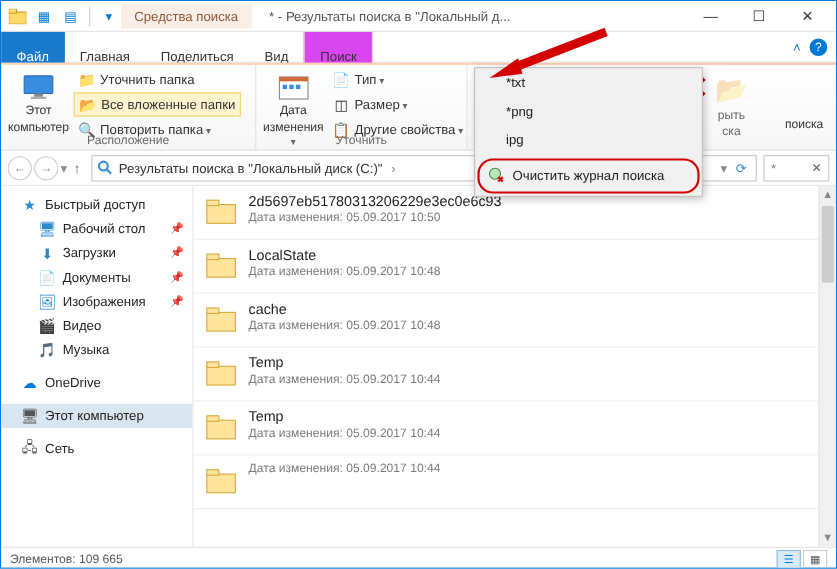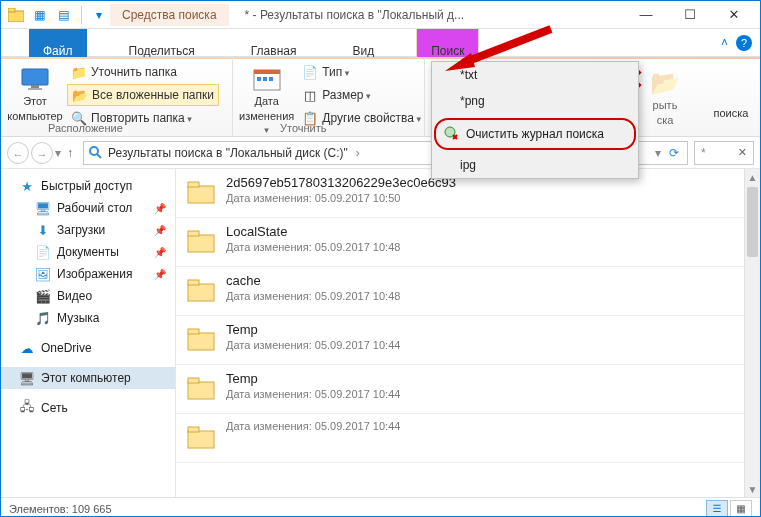--- a/index.html
+++ b/index.html
@@ -11,31 +11,31 @@
 .titlebar .qat-icon { width: 22px; height: 22px; display: flex; align-items: center; justify-content: center; color: #0078d7; }
 .titlebar .sep { width: 1px; height: 18px; background: #d0d0d0; margin: 0 4px; }
 .titlebar .context-tab { margin-left: auto; background: #fbeee6; padding: 4px 12px; font-size: 12px; color: #8a5a3b; }
 .titlebar .title-text { flex: 1; text-align: left; padding: 0 16px; color: #555; white-space: nowrap; overflow: hidden; text-overflow: ellipsis; }
 .titlebar .win-controls { display: flex; }
 .titlebar .win-btn { width: 44px; height: 28px; display: flex; align-items: center; justify-content: center; font-size: 13px; }
 .titlebar .win-btn.close { color: #333; }
 
 
 .menutabs { height: 28px; display: flex; align-items: stretch; border-bottom: 1px solid #e1e1e1; background: #fff; }
-.menutabs .tab { padding: 22px 14px; font-size: 12px; color: #333; display: flex; align-items: center; margin-left: 28px; }
+.menutabs .tab { padding: 22px 14px; font-size: 12px; color: #333; display: flex; align-items: center; }
 .menutabs .tab.file { background: #1979ca; color: #fff; }
 .menutabs .tab.search-tab { background: #d946ef; border-left: 1px solid #ecd7c6; border-right: 1px solid #ecd7c6; }
 .menutabs .helpcol { margin-left: auto; display: flex; align-items: center; gap: 8px; padding-right: 8px; }
 .menutabs .helpcol span { color: #0078d7; }
 
 
 .ribbon { height: 80px; border-bottom: 1px solid #dcdcdc; position: relative; background: linear-gradient(#fff,#f6f6f6); display: flex; }
 .ribbon::before { content: ""; position: absolute; top: 0; left: 0; right: 0; height: 2px; background: linear-gradient(90deg,#f7b267,#f4845f); opacity: .5; }
 .rgroup { border-right: 1px solid #e1e1e1; padding: 4px 6px 2px 6px; display: flex; flex-direction: column; position: relative; }
-.rgroup .glabel { position: absolute; bottom: 2px; left: 0; right: 0; font-size: 11px; color: #6a6a6a; padding-left: 47px; }
+.rgroup .glabel { position: absolute; bottom: 2px; left: 0; right: 0; text-align: center; font-size: 11px; color: #6a6a6a; }
 .rgroup .gbody { display: flex; gap: 4px; flex: 1; }
 
 .big-btn { display: flex; flex-direction: column; align-items: center; justify-content: flex-start; width: 56px; padding-top: 4px; gap: 2px; text-align: center; font-size: 11px; line-height: 1.2; }
 .big-btn .ico { width: 32px; height: 28px; display: flex; align-items: center; justify-content: center; font-size: 24px; }
 
 .small-row { display: flex; align-items: center; gap: 4px; height: 22px; padding: 0 4px; font-size: 12px; white-space: nowrap; }
 .small-row.highlight { background: #fff4ce; border: 1px solid #f0d264; }
 .small-row .ico { width: 16px; height: 16px; display: flex; align-items: center; justify-content: center; font-size: 13px; }
 .dropdown-caret::after { content: " ▾"; font-size: 9px; color: #666; }
 .stack { display: flex; flex-direction: column; gap: 1px; }
@@ -109,22 +109,22 @@
   <div class="title-text">* - Результаты поиска в "Локальный д...</div>
   <div class="win-controls">
     <div class="win-btn">—</div>
     <div class="win-btn">☐</div>
     <div class="win-btn close">✕</div>
   </div>
 </div>
 
 <div class="menutabs">
   <div class="tab file">Файл</div>
+  <div class="tab">Главная</div>
   <div class="tab">Поделиться</div>
-  <div class="tab">Главная</div>
   <div class="tab">Вид</div>
   <div class="tab search-tab">Поиск</div>
   <div class="helpcol">
     <span>˄</span>
     <span style="background:#0078d7;color:#fff;border-radius:50%;width:16px;height:16px;display:inline-flex;align-items:center;justify-content:center;font-size:11px;">?</span>
   </div>
 </div>
 
 <div class="ribbon">
   <div class="rgroup" style="width:232px;">
@@ -216,31 +216,31 @@
       <div class="big-btn" style="width:46px">
         <span style="margin-top:38px">поиска</span>
       </div>
     </div>
   </div>
 </div>
 
 <div class="recent-menu">
   <div class="item">*txt</div>
   <div class="item">*png</div>
+  <div class="item">ipg</div>
   <div class="item last">
     <span class="ico">
       <svg width="14" height="14" viewBox="0 0 14 14">
           <circle cx="6" cy="6" r="5" fill="#bde3bd" stroke="#3a8a3a"></circle>
           <line x1="9" y1="9" x2="13" y2="13" stroke="#d40000" stroke-width="2"></line>
           <line x1="13" y1="9" x2="9" y2="13" stroke="#d40000" stroke-width="2"></line>
         </svg>
     </span>
     <span>Очистить журнал поиска</span>
   </div>
-  <div class="item">ipg</div>
 </div>
 
 <svg class="red-arrow" viewBox="0 0 120 50">
   <line x1="110" y1="6" x2="22" y2="40" stroke="#d40000" stroke-width="8"></line>
   <polygon points="4,48 30,30 34,44" fill="#d40000"></polygon>
 </svg>
 <div class="red-x">✕</div>
 
 <div class="addr-row">
   <div class="nav-btns">

